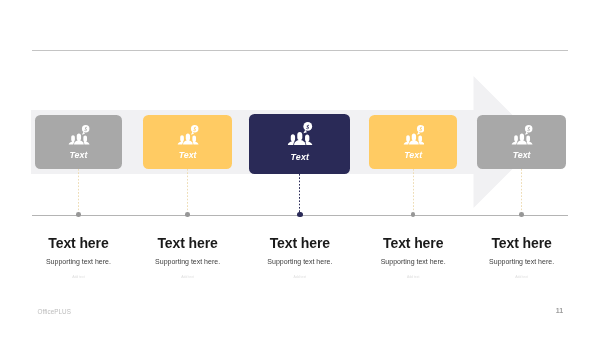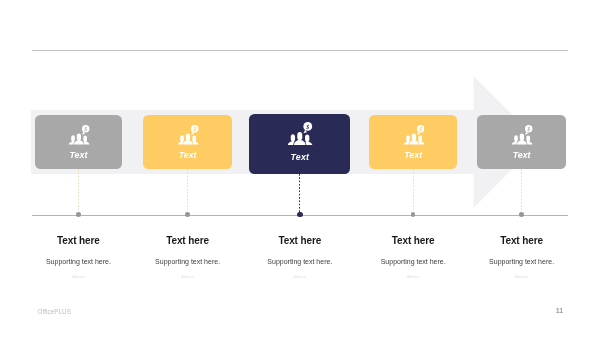--- a/index.html
+++ b/index.html
@@ -22,21 +22,21 @@
   .card .clabel { position:absolute; left:0; right:0; text-align:center;
                   font-style:italic; font-weight:bold; color:#ffffff; line-height:1; }
 
   
   .tl-line { position:absolute; left:32px; top:214.5px; width:536px; height:1px; background:#b4b4b4; }
   .tl-dash { position:absolute; width:1px; }
   .tl-dot { position:absolute; border-radius:50%; }
 
   
   .col { position:absolute; text-align:center; }
-  .col h3 { margin:0; line-height:1; font-size:10px; font-weight:bold; color:#1a1a1a; letter-spacing:-0.1px; }
+  .col h3 { margin:0; line-height:1; font-size:14px; font-weight:bold; color:#1a1a1a; letter-spacing:-0.1px; }
   .col p.sub { margin:0; line-height:1; font-size:7px; color:#3d3d3d; }
   .col p.tiny { margin:0; line-height:1; font-size:3.4px; color:#dedede; }
 
   .footer-brand { position:absolute; left:37.6px; top:307.5px; font-size:6.3px; color:#bcbcbc; letter-spacing:0.05px; }
   .footer-page  { position:absolute; left:555.8px; top:307.4px; font-size:7px; color:#9c9c9c; font-weight:bold;}
 </style>
 </head>
 <body>
 
 <div class="slide">

